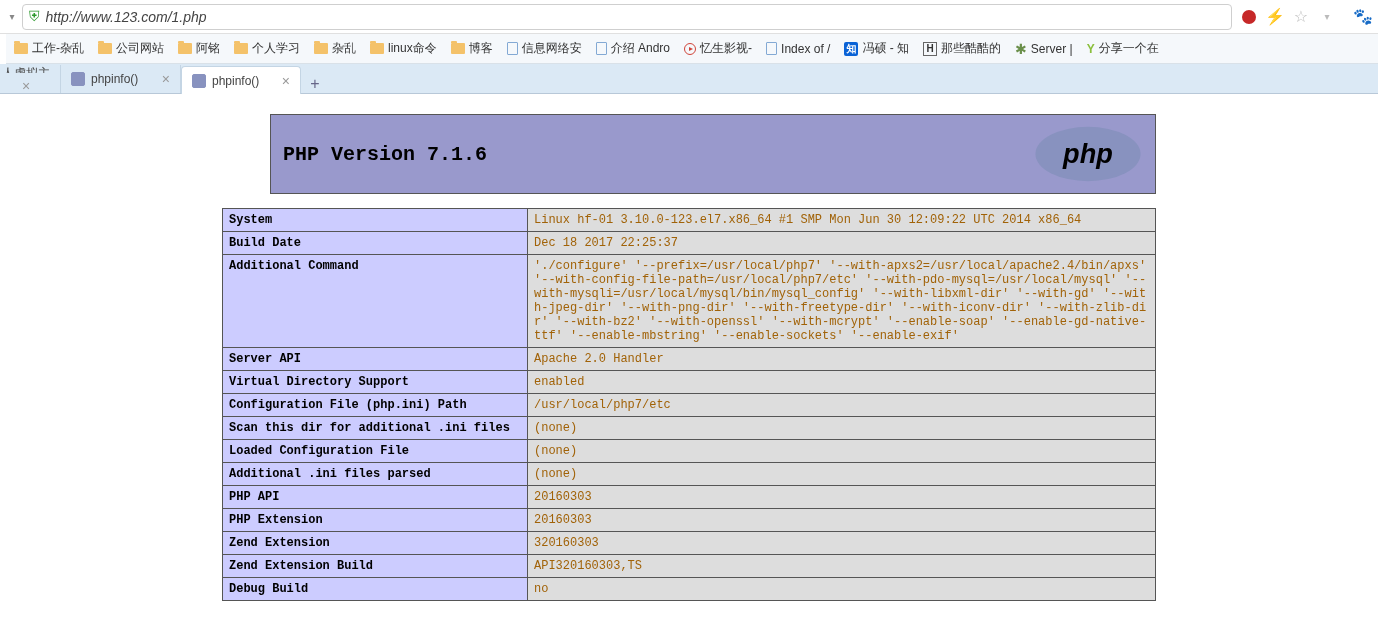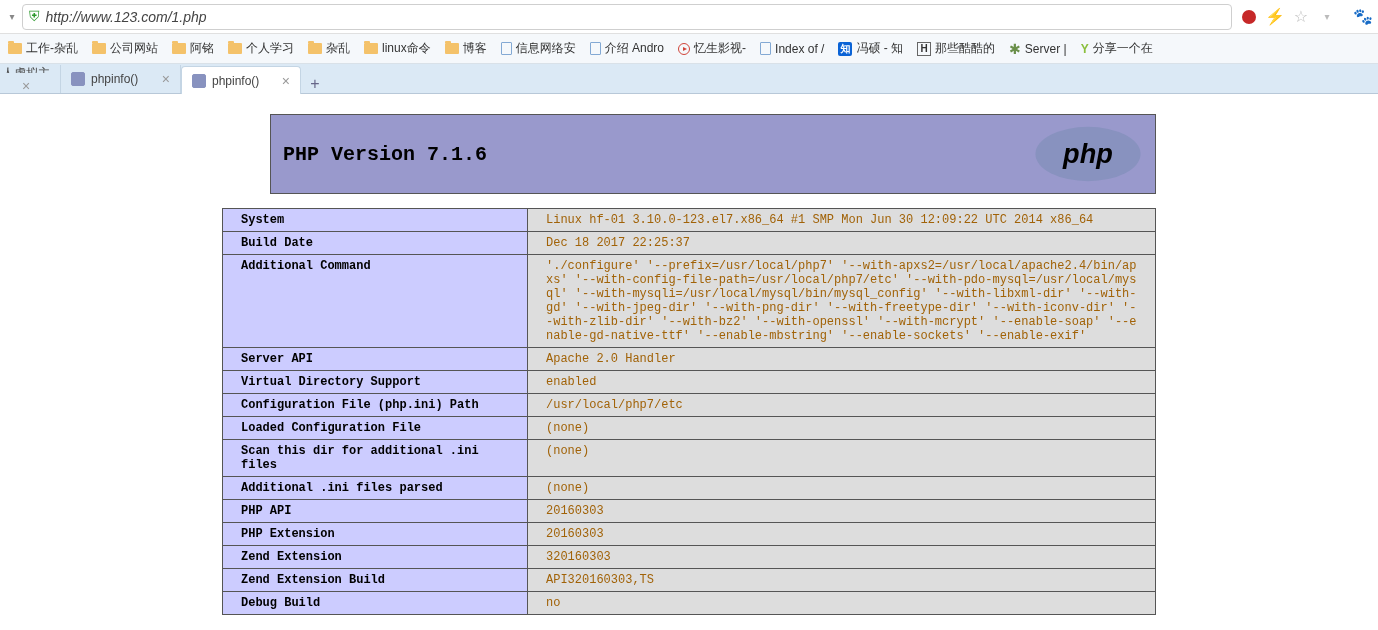--- a/index.html
+++ b/index.html
@@ -80,20 +80,21 @@
     align-items: center;
     height: 30px;
     background: #f5f8fb;
     border-bottom: 1px solid #d9e1e8;
     padding: 0 8px;
     gap: 14px;
     font-size: 12px;
     color: #333;
     overflow: hidden;
     white-space: nowrap;
+    margin-left: 6px;
   }
   .bk {
     display: flex;
     align-items: center;
     gap: 4px;
     cursor: pointer;
   }
   .folder-ic {
     width: 14px; height: 11px;
     background: #f4c26a;
@@ -243,21 +244,21 @@
 
   .phpinfo-table {
     width: 100%;
     border-collapse: collapse;
     margin-top: 14px;
     font-family: "Courier New", monospace;
     font-size: 12px;
   }
   .phpinfo-table td {
     border: 1px solid #555;
-    padding: 4px 18px;
+    padding: 4px 6px;
     vertical-align: top;
     font-family: Liberation Mono, monospace;
   }
   .phpinfo-table td.k {
     background: #ccccff;
     width: 305px;
     font-weight: bold;
     color: #000;
   }
   .phpinfo-table td.v {
@@ -398,25 +399,25 @@
           </tr>
           <tr>
             <td class="k">Virtual Directory Support</td>
             <td class="v">enabled</td>
           </tr>
           <tr>
             <td class="k">Configuration File (php.ini) Path</td>
             <td class="v">/usr/local/php7/etc</td>
           </tr>
           <tr>
+            <td class="k">Scan this dir for additional .ini files</td>
+            <td class="v">(none)</td>
+          </tr>
+          <tr>
             <td class="k">Loaded Configuration File</td>
-            <td class="v">(none)</td>
-          </tr>
-          <tr>
-            <td class="k">Scan this dir for additional .ini files</td>
             <td class="v">(none)</td>
           </tr>
           <tr>
             <td class="k">Additional .ini files parsed</td>
             <td class="v">(none)</td>
           </tr>
           <tr>
             <td class="k">PHP API</td>
             <td class="v">20160303</td>
           </tr>

